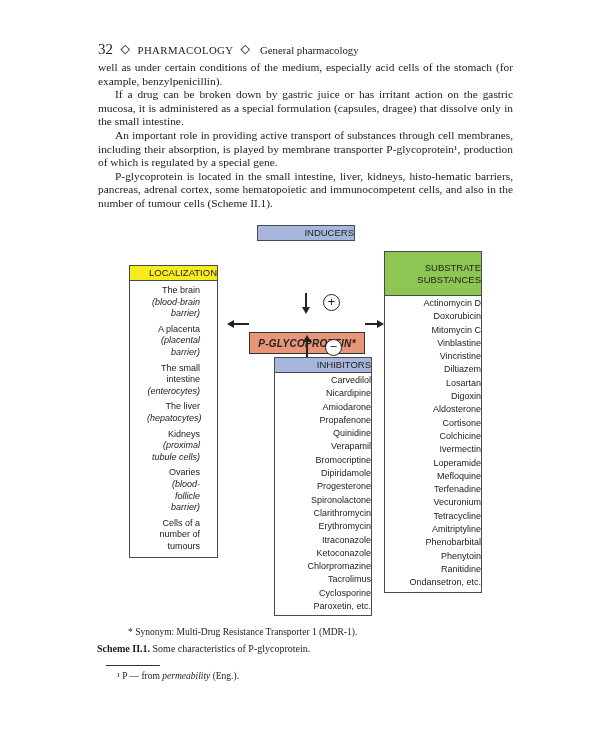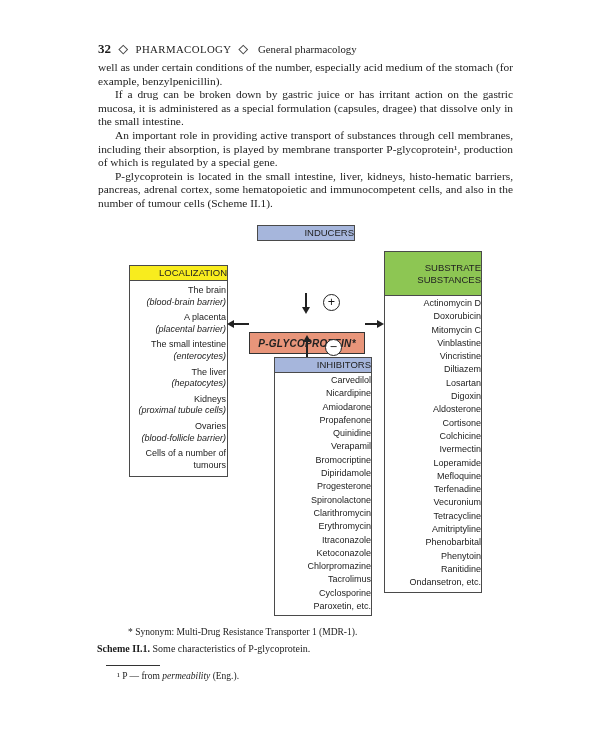--- a/index.html
+++ b/index.html
@@ -1,38 +1,38 @@
 <!DOCTYPE html>
 <html><head>
 <meta charset="utf-8">
 <style>
   html,body{margin:0;padding:0;}
   body{width:600px;height:750px;background:#ffffff;font-family:"Liberation Serif",serif;color:#1b1b1b;position:relative;}
   .page{position:absolute;left:0;top:0;width:600px;height:750px;background:#fff;overflow:hidden;}
 
   
   .running-head{position:absolute;left:98px;top:41px;width:420px;display:flex;align-items:center;font-size:10.8px;}
-  .pgnum{font-weight:bold;font-size:13px;text-align:right;}
+  .pgnum{font-weight:normal;font-size:15px;text-align:right;}
   .diamond{width:4.5px;height:4.5px;border:1px solid #4a4a4a;transform:rotate(45deg);display:inline-block;margin:0 9px;}
   .booktitle{letter-spacing:0.4px;}
   .sectitle{margin-left:2px;font-family:Liberation Serif, serif;}
 
   
   .bodytext{position:absolute;left:98px;top:61px;width:415px;font-size:11.4px;line-height:13.6px;text-align:justify;}
   .bodytext p{margin:0;text-indent:17px;}
   .bodytext p.noindent{text-indent:0;}
 
   
   .dbox{position:absolute;background:#fff;font-family:"Liberation Sans",sans-serif;text-align:right;color:#222;}
   .dheader{border:1px solid #4a4a4a;font-size:9.5px;line-height:14px;}
   .dheader.two-line{line-height:11.5px;padding:10px 0;}
   .dlist{border:1px solid #4a4a4a;border-top:none;padding:1px 0 2px 0;}
   .ditem{font-size:9px;line-height:13.3px;white-space:nowrap;}
   .loc-list{border:1px solid #4a4a4a;border-top:none;padding:2px 1px 3px 1px;}
-  .loc-item{padding:2px 0;}
+  .loc-item{padding:2px 16px;}
   .loc-main{font-size:9px;line-height:11.6px;}
   .loc-sub{font-size:9px;line-height:11.6px;font-style:italic;}
 
   .glyco{position:absolute;left:249px;top:332px;width:116px;height:22px;box-sizing:border-box;border:1.5px solid #333;
          display:flex;align-items:center;justify-content:center;font-family:"Liberation Sans",sans-serif;
          font-weight:bold;font-style:italic;font-size:10px;letter-spacing:0.3px;color:#222;}
 
   .circle{position:absolute;width:17px;height:17px;box-sizing:border-box;border:1.5px solid #222;border-radius:50%;
           display:flex;align-items:center;justify-content:center;background:#fff;
           font-family:"Liberation Sans",sans-serif;font-size:12.5px;line-height:1;color:#111;}
@@ -60,31 +60,31 @@
 
   <div class="running-head">
     <span class="pgnum">32</span>
     <span class="diamond"></span>
     <span class="booktitle">PHARMACOLOGY</span>
     <span class="diamond"></span>
     <span class="sectitle">General pharmacology</span>
   </div>
 
   <div class="bodytext">
-    <p class="noindent">well as under certain conditions of the number, especially acid medium of the stomach (for example, benzylpenicillin).</p>
+    <p class="noindent">well as under certain conditions of the medium, especially acid cells of the stomach (for example, benzylpenicillin).</p>
     <p>If a drug can be broken down by gastric juice or has irritant action on the gastric mucosa, it is administered as a special formulation (capsules, dragee) that dissolve only in the small intestine.</p>
     <p>An important role in providing active transport of substances through cell membranes, including their absorption, is played by membrane transporter P-glycoprotein¹, production of which is regulated by a special gene.</p>
     <p>P-glycoprotein is located in the small intestine, liver, kidneys, histo-hematic barriers, pancreas, adrenal cortex, some hematopoietic and immunocompetent cells, and also in the number of tumour cells (Scheme II.1).</p>
   </div>
 
   <div class="dbox" style="left:257px;top:225px;width:98px;">
     <div class="dheader" style="background-color: rgb(166, 182, 220);">INDUCERS</div>
   </div>
 
-  <div class="dbox" style="left:129px;top:265px;width:99px;">
+  <div class="dbox" style="left:129px;top:265px;width:89px;">
     <div class="dheader" style="background-color: rgb(248, 236, 30);">LOCALIZATION</div>
     <div class="loc-list">
 
     <div class="loc-item">
         <div class="loc-main">The brain</div>
         <div class="loc-sub">(blood-brain barrier)</div>
       </div>
         <div class="loc-item">
         <div class="loc-main">A placenta</div>
         <div class="loc-sub">(placental barrier)</div>

